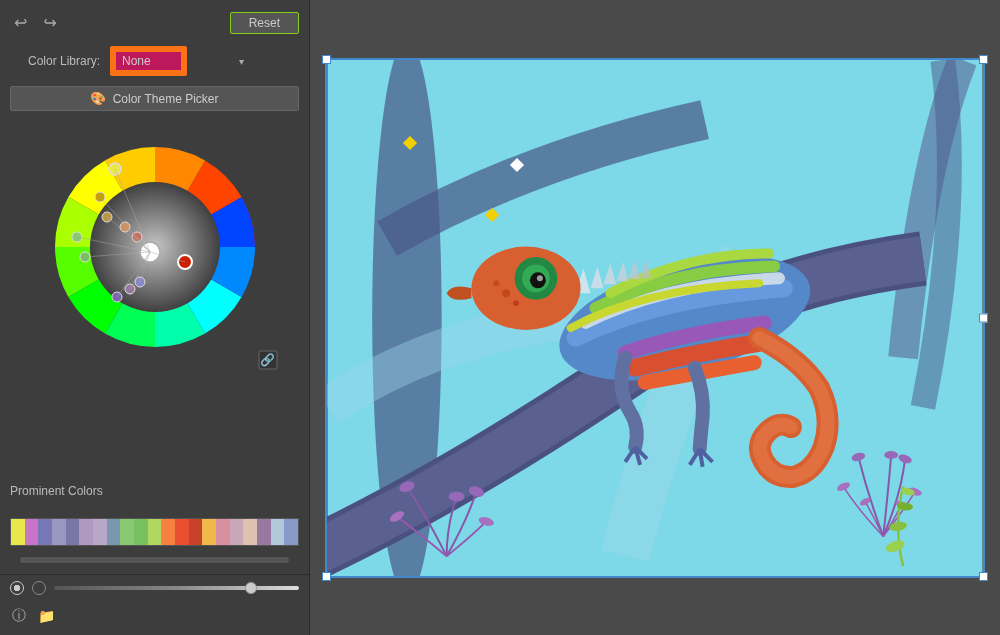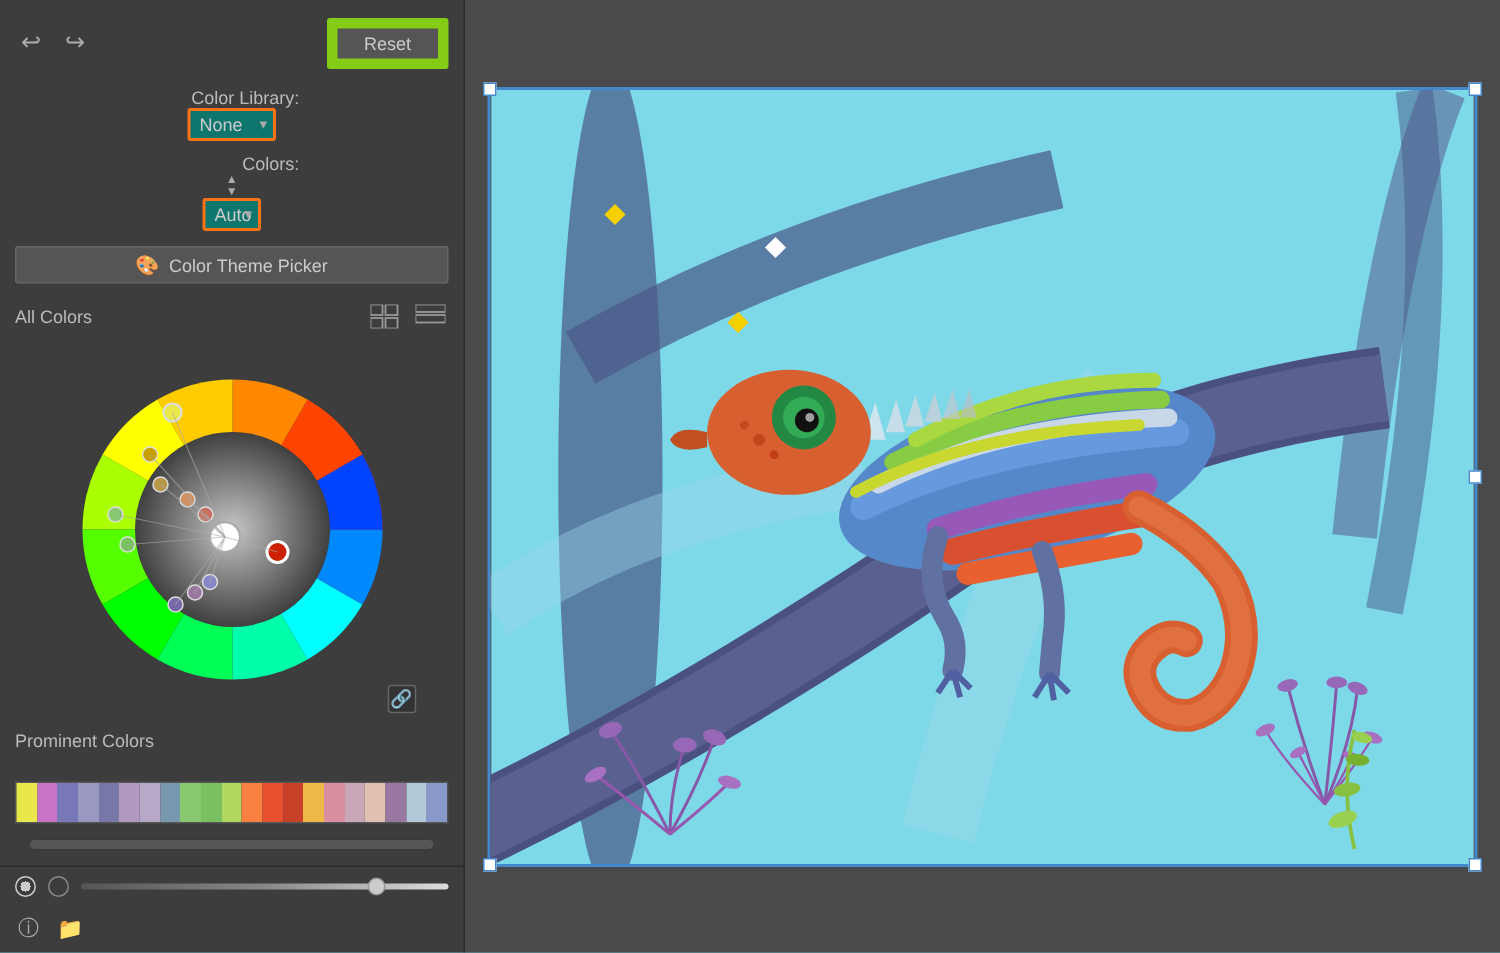--- a/index.html
+++ b/index.html
@@ -38,46 +38,45 @@
       border: none;
       color: #aaa;
       cursor: pointer;
       font-size: 16px;
       padding: 2px 4px;
       line-height: 1;
     }
     .reset-btn {
       margin-left: auto;
       background: #555;
-      border: 7px solid #84cc16;
+      border: 1px solid #84cc16;
       color: #ccc;
       padding: 3px 18px;
       cursor: pointer;
       font-size: 12px;
       border-radius: 2px;
     }
 
     
     .form-row {
       display: flex;
       align-items: center;
       padding: 4px 10px;
-      gap: 0;
-      flex-direction: column;
+      gap: 10px;
     }
     .form-label {
       color: #bbb;
       text-align: right;
       min-width: 90px;
     }
     .form-select {
-      background: #0f766e;
-      border: 2px solid #f97316;
+      background: #be185d;
+      border: 6px solid #f97316;
       color: #ccc;
-      padding: 2px 4px 2px 6px;
+      padding: 2px 14px 2px 6px;
       font-size: 12px;
       border-radius: 2px;
       appearance: none;
       -webkit-appearance: none;
       cursor: pointer;
       flex: 1;
       max-width: 140px;
       position: relative;
     }
     .select-wrapper {
@@ -340,60 +339,27 @@
     <div class="select-wrapper">
       <select class="form-select">
         <option>None</option>
         <option>Custom</option>
         <option>Pantone</option>
         <option>CMYK</option>
       </select>
     </div>
   </div>
 
-  <div class="form-row">
-    <span class="form-label">Colors:</span>
-    <span class="spinner-arrows">▲<br>▼</span>
-    <div class="select-wrapper">
-      <select class="form-select">
-        <option>Auto</option>
-        <option>2</option>
-        <option>3</option>
-        <option>4</option>
-        <option>5</option>
-        <option>6</option>
-      </select>
-    </div>
-  </div>
 
   <button class="color-theme-btn">
     <span class="color-theme-icon">🎨</span>
     <span>Color Theme Picker</span>
   </button>
 
   <div class="color-wheel-section">
-    <div class="section-header">
-      <span class="section-title">All Colors</span>
-      <div class="view-icons">
-        <button class="view-icon-btn">
-          <svg width="20" height="16" viewBox="0 0 20 16">
-            <rect x="0" y="0" width="8" height="7" fill="none" stroke="#999" stroke-width="1.2"></rect>
-            <rect x="10" y="0" width="8" height="7" fill="none" stroke="#999" stroke-width="1.2"></rect>
-            <rect x="0" y="9" width="8" height="7" fill="none" stroke="#999" stroke-width="1.2"></rect>
-            <rect x="10" y="9" width="8" height="7" fill="none" stroke="#999" stroke-width="1.2"></rect>
-          </svg>
-        </button>
-        <button class="view-icon-btn">
-          <svg width="20" height="16" viewBox="0 0 20 16">
-            <rect x="0" y="0" width="20" height="5" fill="none" stroke="#999" stroke-width="1.2"></rect>
-            <rect x="0" y="7" width="20" height="5" fill="none" stroke="#999" stroke-width="1.2"></rect>
-          </svg>
-        </button>
-      </div>
-    </div>
 
     <div class="color-wheel-container">
       <svg class="color-wheel-svg" viewBox="0 0 248 248">
         <defs>
           <radialGradient id="radialWhite" cx="50%" cy="50%" r="50%">
             <stop offset="0%" stop-color="white" stop-opacity="1"></stop>
             <stop offset="100%" stop-color="white" stop-opacity="0"></stop>
           </radialGradient>
 
         </defs>

